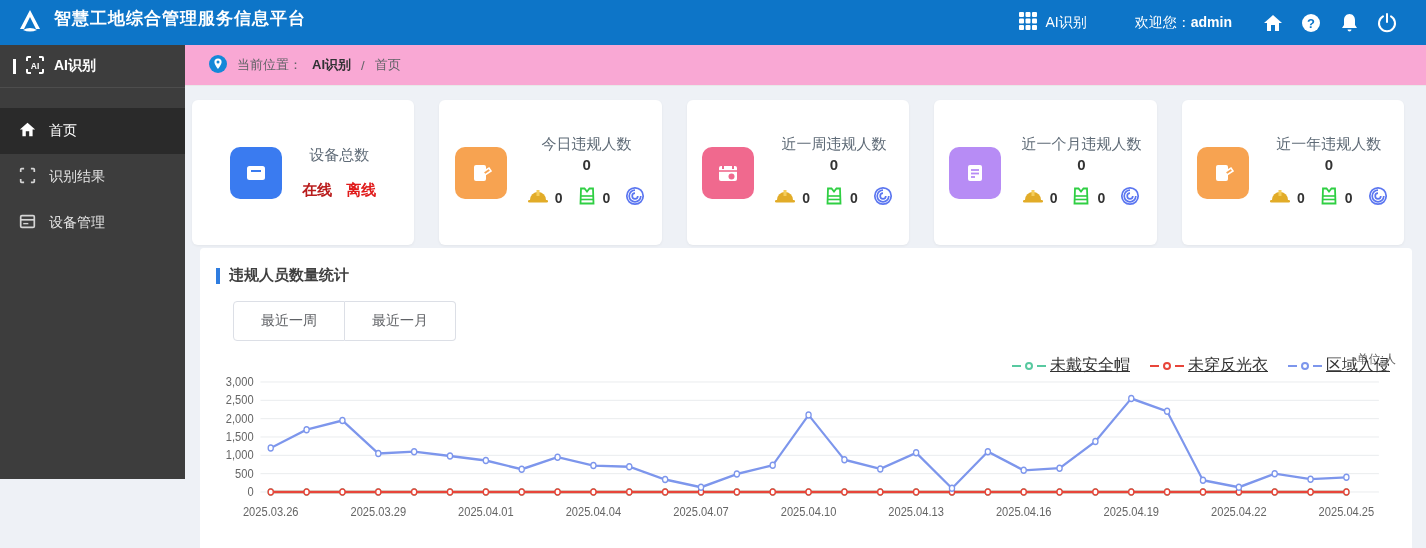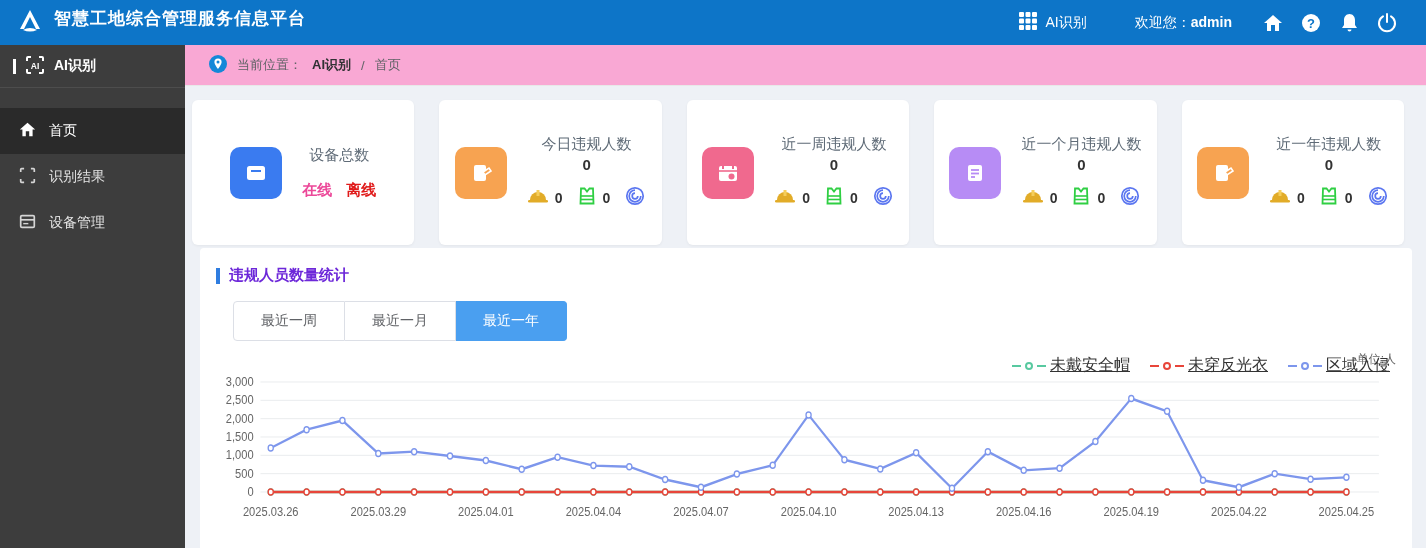--- a/index.html
+++ b/index.html
@@ -9,51 +9,51 @@
   .app-header { position:absolute; top:0; left:0; width:1426px; height:45px; background:#0d75c8; display:flex; align-items:center; justify-content:space-between; padding:0 20px 0 16px; z-index:30; }
   .brand { display:flex; align-items:flex-start; gap:10px; }
   .brand-title { color:#fff; font-size:17px; font-weight:bold; letter-spacing:1px; }
   .header-right { display:flex; align-items:center; color:#fff; font-size:14px; }
   .app-switch { display:flex; align-items:center; gap:8px; margin-right:48px; cursor:pointer; }
   .welcome { margin-right:22px; }
   .welcome b { font-weight:bold; }
   .hicon { width:38px; display:flex; justify-content:center; align-items:center; cursor:pointer; }
 
   
-  .sidebar { position:absolute; top:45px; left:0; width:185px; height:503px; background:#3d3d3d; z-index:20; }
+  .sidebar { position:absolute; top:45px; left:0; width:185px; height:434px; background:#3d3d3d; z-index:20; }
   .sidebar-header { height:43px; display:flex; align-items:center; gap:9px; padding-left:13px; border-bottom:1px solid #4d4d4d; color:#fff; font-size:14px; font-weight:bold; }
   .side-bar-mark { width:3px; height:15px; background:#fff; }
   .menu { margin-top:20px; }
   .menu-item { height:46px; display:flex; align-items:center; gap:13px; padding-left:19px; color:#e3e3e3; font-size:14px; cursor:pointer; }
   .menu-item.active { background:#2a2a2a; color:#fff; }
 
   
   .breadcrumb-bar { position:absolute; top:45px; left:185px; width:1241px; height:41px; background:#f9a8d4; display:flex; align-items:center; gap:10px; padding-left:24px; border-bottom:1px solid #e8e8e8; }
   .breadcrumb-bar, .breadcrumb-bar span { font-size:13px; color:#606266; }
   .breadcrumb-bar .bc-root { color:#303133; font-weight:bold; }
   .bc-sep { color:#c0c4cc; }
 
   
   .cards-row { position:absolute; top:88px; left:192px; width:1212px; display:flex; gap:25px;margin-top:12px; }
   .stat-card { flex:1; height:145px; background:#fff; border-radius:6px; box-shadow:0 1px 3px rgba(0,0,0,.05); display:flex; align-items:center; justify-content:center; gap:20px; }
   .card-icon { width:52px; height:52px; border-radius:10px; display:flex; align-items:center; justify-content:center; flex:0 0 auto; }
   .card-body { display:flex; flex-direction:column; align-items:center; }
   .card-title { font-size:15px; color:#5f6b77; }
   .card-value { font-size:15px; color:#333; font-weight:bold; margin-top:2px; }
   .status-row { display:flex; gap:14px; margin-top:16px; font-size:15px; font-weight:bold; }
-  .online { color:#ec4899; }
+  .online { color:#b91c1c; }
   .offline { color:#e01b1b; }
   .vio-row { display:flex; align-items:center; gap:6px; margin-top:12px; }
   .vio-count { font-size:14px; font-weight:bold; color:#333; margin-right:8px; }
 
   
   .chart-panel { position:absolute; top:248px; left:200px; width:1212px; height:320px; background:#fff; border-radius:4px; padding:18px 16px 0 16px; }
   .section-title { display:flex; align-items:center; gap:9px; }
   .title-bar { width:4px; height:16px; background:#2f7de0; }
-  .section-title span { font-size:15px; font-weight:bold; color:#6d28d9; }
+  .section-title span { font-size:15px; font-weight:bold; color:#404040; }
   .tab-group { display:inline-flex; margin-top:16px;padding-left:17px; }
   .tab-btn { padding:10px 27px; font-size:14px; color:#606266; background:#fff; border:1px solid #dcdfe6; cursor:pointer; }
   .tab-btn:first-child { border-radius:4px 0 0 4px; }
   .tab-btn:not(:first-child) { border-left:none; }
   .tab-btn:last-child { border-radius:0 4px 4px 0; }
   .tab-btn.active { background:#4a9ff0; border-color:#4a9ff0; color:#fff; }
 
   .chart-wrap { position:relative; margin-top:10px; }
   .unit-label { font-size:12px; color:#666; margin:6px 0 6px 20px;text-align:right; }
   .legend { position:absolute; top:4px; right:6px; display:flex; gap:20px; align-items:center; }
@@ -350,21 +350,20 @@
 
 <div class="chart-panel">
   <div class="section-title">
     <span class="title-bar"></span>
     <span>违规人员数量统计</span>
   </div>
 
   <div class="tab-group">
     <button class="tab-btn">最近一周</button>
     <button class="tab-btn">最近一月</button>
-    <button class="tab-btn active">最近一年</button>
   </div>
 
   <div class="chart-wrap">
     <div class="legend">
       <div class="legend-item">
         <span class="lg-line" style="background: rgb(88, 201, 160);"></span>
         <span class="lg-dot" style="border-color: rgb(88, 201, 160);"></span>
         <span class="lg-line" style="background: rgb(88, 201, 160);"></span>
         <span class="lg-label">未戴安全帽</span>
       </div>

